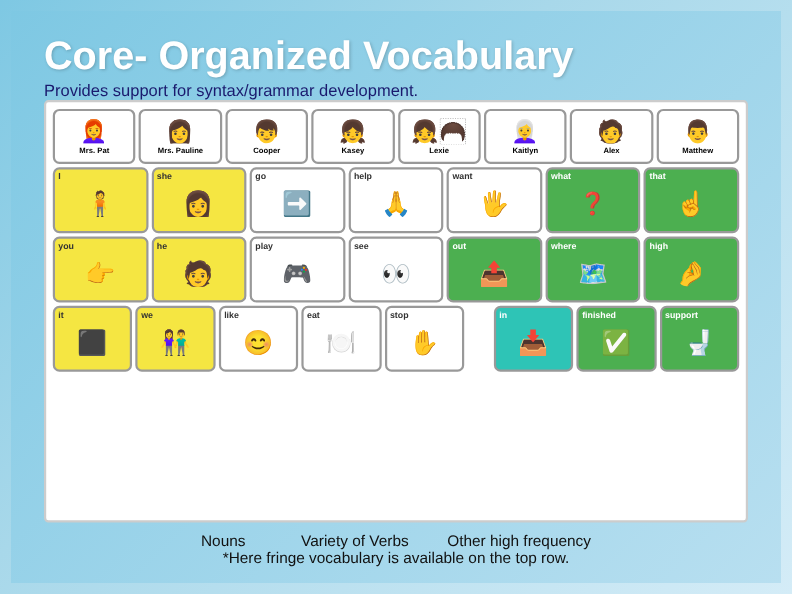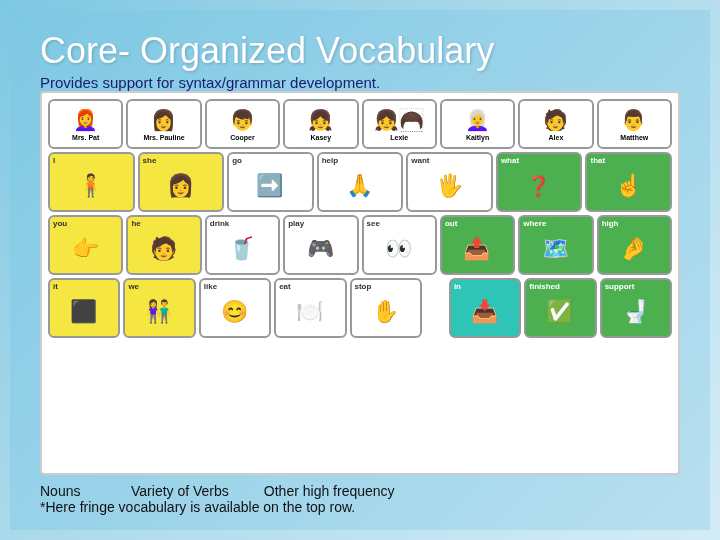--- a/index.html
+++ b/index.html
@@ -16,21 +16,21 @@
     .slide {
       width: 700px;
       height: 520px;
       background: linear-gradient(135deg, #7ec8e3 0%, #b8dff0 100%);
       padding: 20px 30px 15px 30px;
       display: flex;
       flex-direction: column;
     }
     .title {
       font-size: 36px;
-      font-weight: normal;
+      font-weight: bold;
       color: white;
       text-shadow: 1px 1px 3px rgba(0,0,0,0.2);
       margin-bottom: 2px;
     }
     .subtitle {
       font-size: 15px;
       color: #1a1a6e;
     }
     .board {
       background: white;
@@ -90,20 +90,21 @@
       font-size: 8px;
       font-weight: bold;
       min-height: 50px;
     }
     .name-cell .person-icon { font-size: 20px; }
     .name-cell .name-text { font-size: 7px; margin-top: 2px; }
     .footer {
       margin-top: 8px;
       font-size: 14px;
       color: #111;
+      text-align: center;
     }
   </style>
 </head>
 <body>
 
 <div class="slide">
   <div class="title">Core- Organized Vocabulary</div>
   <div class="subtitle">Provides support for syntax/grammar development.</div>
 
   <div class="board">
@@ -177,24 +178,20 @@
     <div class="board-row">
       <div class="cell yellow-bg">
         <span class="cell-label dark">you</span>
         <div class="cell-icon">👉</div>
       </div>
       <div class="cell yellow-bg">
         <span class="cell-label dark">he</span>
         <div class="cell-icon">🧑</div>
       </div>
       <div class="cell white-bg">
-        <span class="cell-label dark">drink</span>
-        <div class="cell-icon">🥤</div>
-      </div>
-      <div class="cell white-bg">
         <span class="cell-label dark">play</span>
         <div class="cell-icon">🎮</div>
       </div>
       <div class="cell white-bg">
         <span class="cell-label dark">see</span>
         <div class="cell-icon">👀</div>
       </div>
       <div class="cell green-bg">
         <span class="cell-label">out</span>
         <div class="cell-icon">📤</div>

